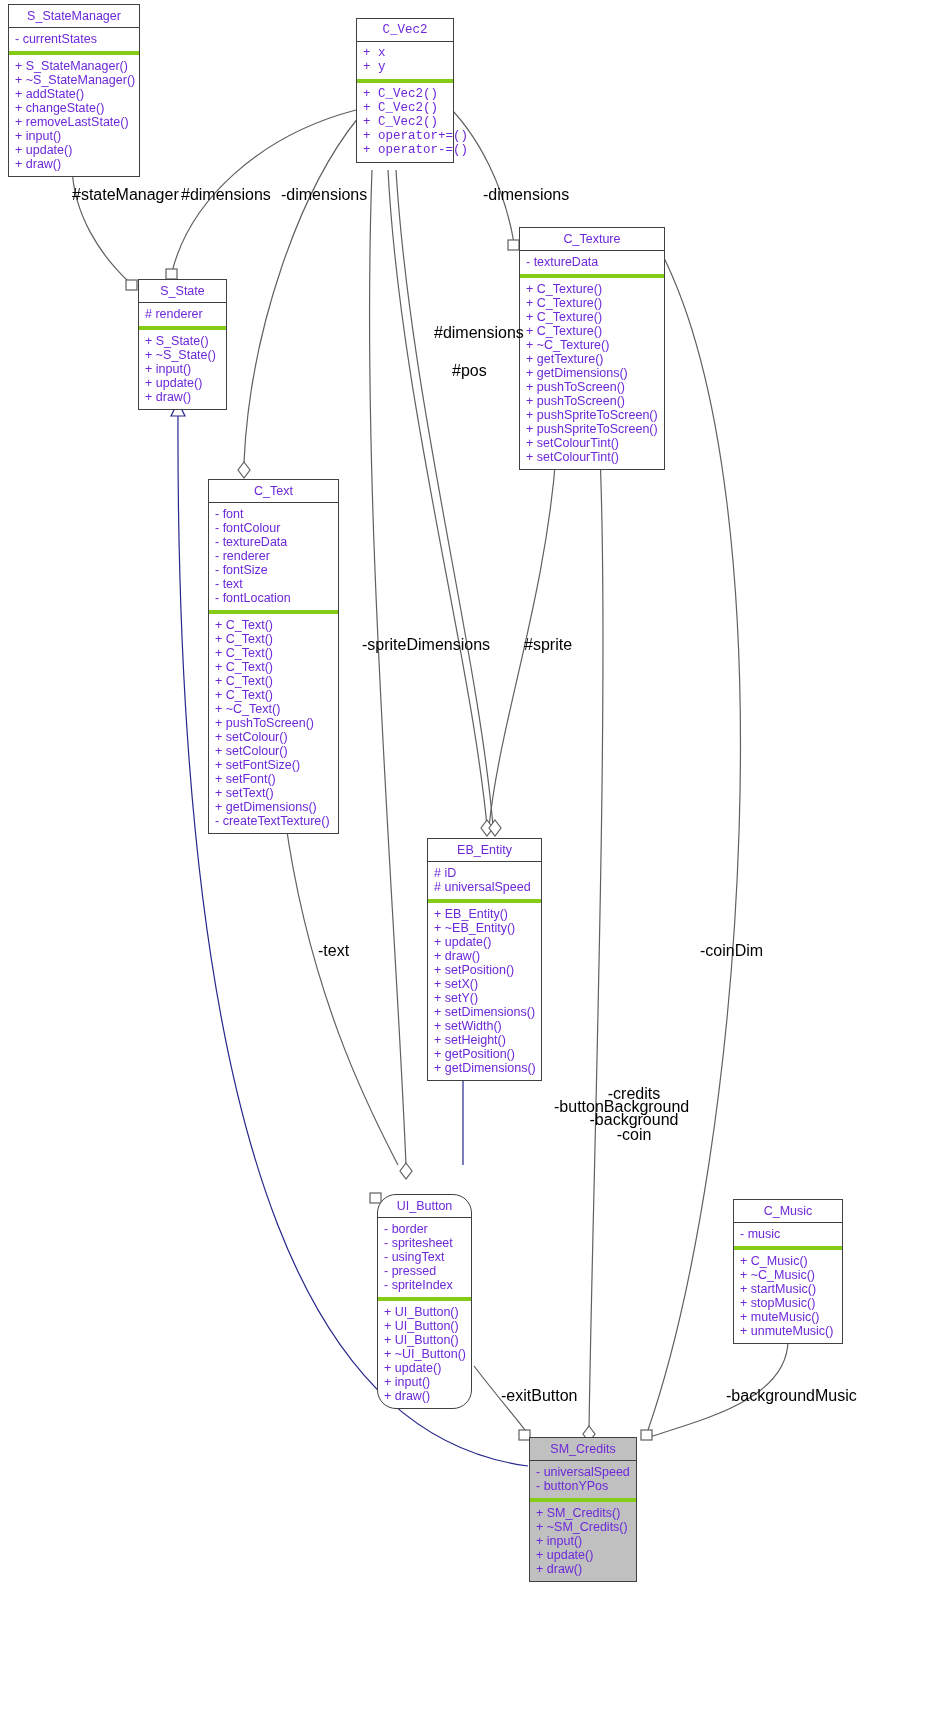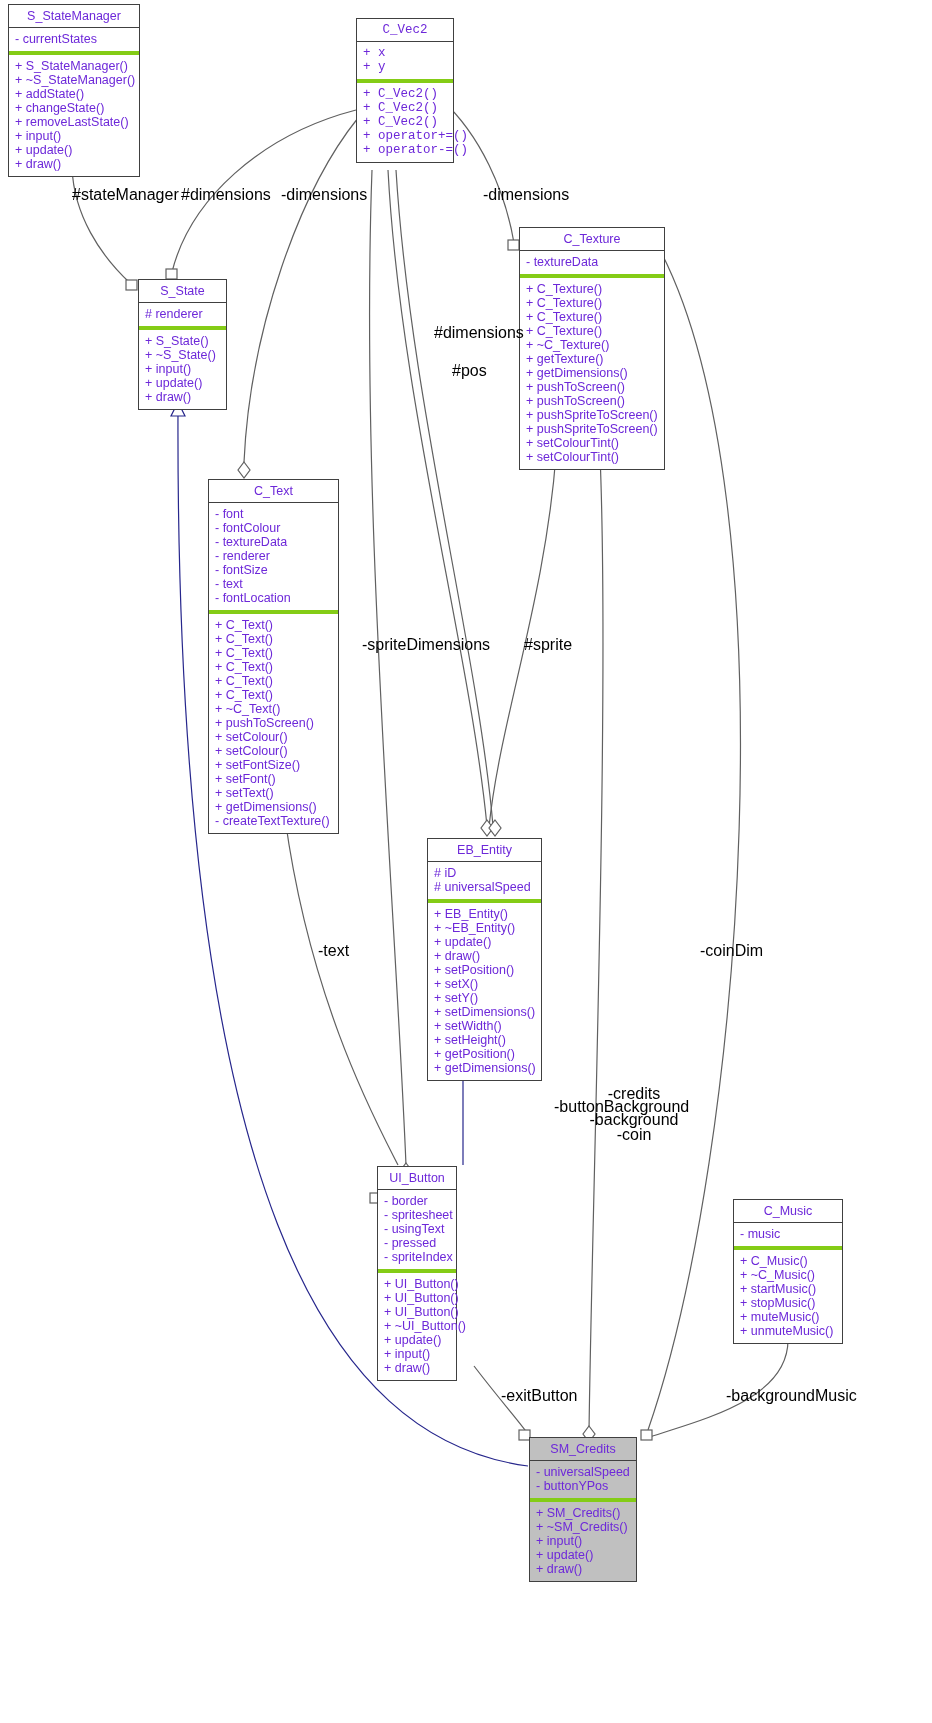--- a/index.html
+++ b/index.html
@@ -241,21 +241,21 @@
       <div class="row">+ setX()</div>
       <div class="row">+ setY()</div>
       <div class="row">+ setDimensions()</div>
       <div class="row">+ setWidth()</div>
       <div class="row">+ setHeight()</div>
       <div class="row">+ getPosition()</div>
       <div class="row">+ getDimensions()</div>
     </div>
   </div>
 
-  <div class="cls" style="left:377px; top:1166px; width:80px;">
+  <div class="cls" style="left:377px; top:1194px; width:95px;border-radius:19px;">
     <div class="title">UI_Button</div>
     <div class="sect">
       <div class="row">- border</div>
       <div class="row">- spritesheet</div>
       <div class="row">- usingText</div>
       <div class="row">- pressed</div>
       <div class="row">- spriteIndex</div>
     </div>
     <div class="sect">
       <div class="row">+ UI_Button()</div>

